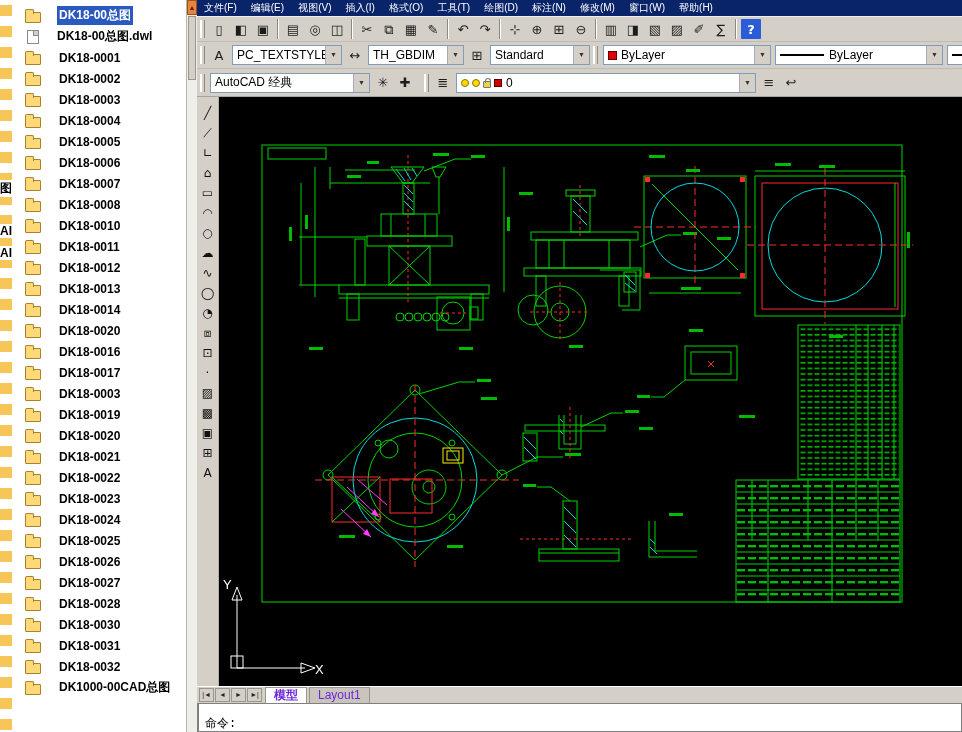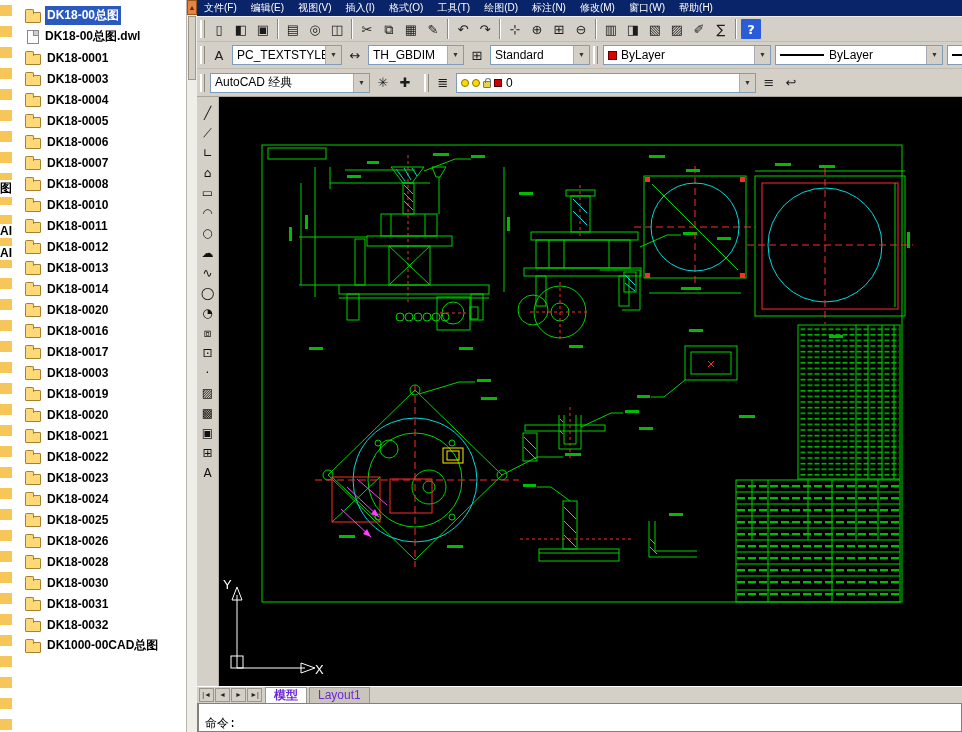--- a/index.html
+++ b/index.html
@@ -5,21 +5,21 @@
   *{box-sizing:border-box;margin:0;padding:0}
   html,body{width:962px;height:732px;overflow:hidden;font-family:"Liberation Sans",sans-serif;background:#d4d0c8}
   body{position:relative}
 
   
   .file-panel{position:absolute;left:0;top:0;width:186px;height:732px;background:#fff;overflow:hidden}
   .fp-edge{position:absolute;left:0;top:0;width:12px;height:732px;
     background:repeating-linear-gradient(#fff 0 5px,#f6c659 5px 16px,#fff 16px 21px)}
   .fp-edge-label{position:absolute;left:0;width:14px;overflow:hidden;font-size:12px;font-weight:700;color:#000;background:#fff}
   .fp-list{position:absolute;left:12px;top:0;width:174px;padding-top:5px}
-  .fp-row{display:flex;align-items:center;height:21px;padding-left:13px;gap:4px;white-space:nowrap;cursor:default}
+  .fp-row{display:flex;align-items:center;height:21px;padding-left:13px;gap:16px;white-space:nowrap;cursor:default}
   .fp-label{font-size:12px;font-weight:700;color:#000;padding:1px 2px}
   .fp-row.sel .fp-label{background:#2a5ac0;color:#fff}
   .ic-folder{position:relative;width:16px;height:11px;background:#ffd978;border:1px solid #a8812c;border-radius:1px;flex:none;margin-top:3px}
   .ic-folder::before{content:"";position:absolute;top:-4px;left:-1px;width:7px;height:4px;background:#ffd978;border:1px solid #a8812c;border-bottom:none;border-radius:2px 2px 0 0}
   .ic-file{position:relative;width:12px;height:14px;background:#fdfdfd;border:1px solid #8a8a8a;flex:none;margin-left:2px}
   .ic-file::before{content:"";position:absolute;top:0;right:0;width:4px;height:4px;background:#cfcfcf;border-left:1px solid #8a8a8a;border-bottom:1px solid #8a8a8a}
 
   
   .fp-scroll{position:absolute;left:186px;top:0;width:11px;height:732px;background:#f0eee8;border-left:1px solid #b9b5ab}
   .sb-up{height:15px;background:#e8823c;border:1px solid #96551c;color:#4b2a08;font-size:7px;line-height:13px;text-align:center;cursor:pointer}
@@ -105,20 +105,25 @@
         <span class="ic-file"></span>
         <span class="fp-label">DK18-00总图.dwl</span>
       </div>
 
       <div class="fp-row">
         <span class="ic-folder"></span>
 
         <span class="fp-label">DK18-0001</span>
       </div>
 
+      <div class="fp-row">
+        <span class="ic-folder"></span>
+
+        <span class="fp-label">DK18-0002</span>
+      </div>
 
       <div class="fp-row">
         <span class="ic-folder"></span>
 
         <span class="fp-label">DK18-0003</span>
       </div>
 
       <div class="fp-row">
         <span class="ic-folder"></span>
 
@@ -245,20 +250,25 @@
 
         <span class="fp-label">DK18-0025</span>
       </div>
 
       <div class="fp-row">
         <span class="ic-folder"></span>
 
         <span class="fp-label">DK18-0026</span>
       </div>
 
+      <div class="fp-row">
+        <span class="ic-folder"></span>
+
+        <span class="fp-label">DK18-0027</span>
+      </div>
 
       <div class="fp-row">
         <span class="ic-folder"></span>
 
         <span class="fp-label">DK18-0028</span>
       </div>
 
       <div class="fp-row">
         <span class="ic-folder"></span>
 

